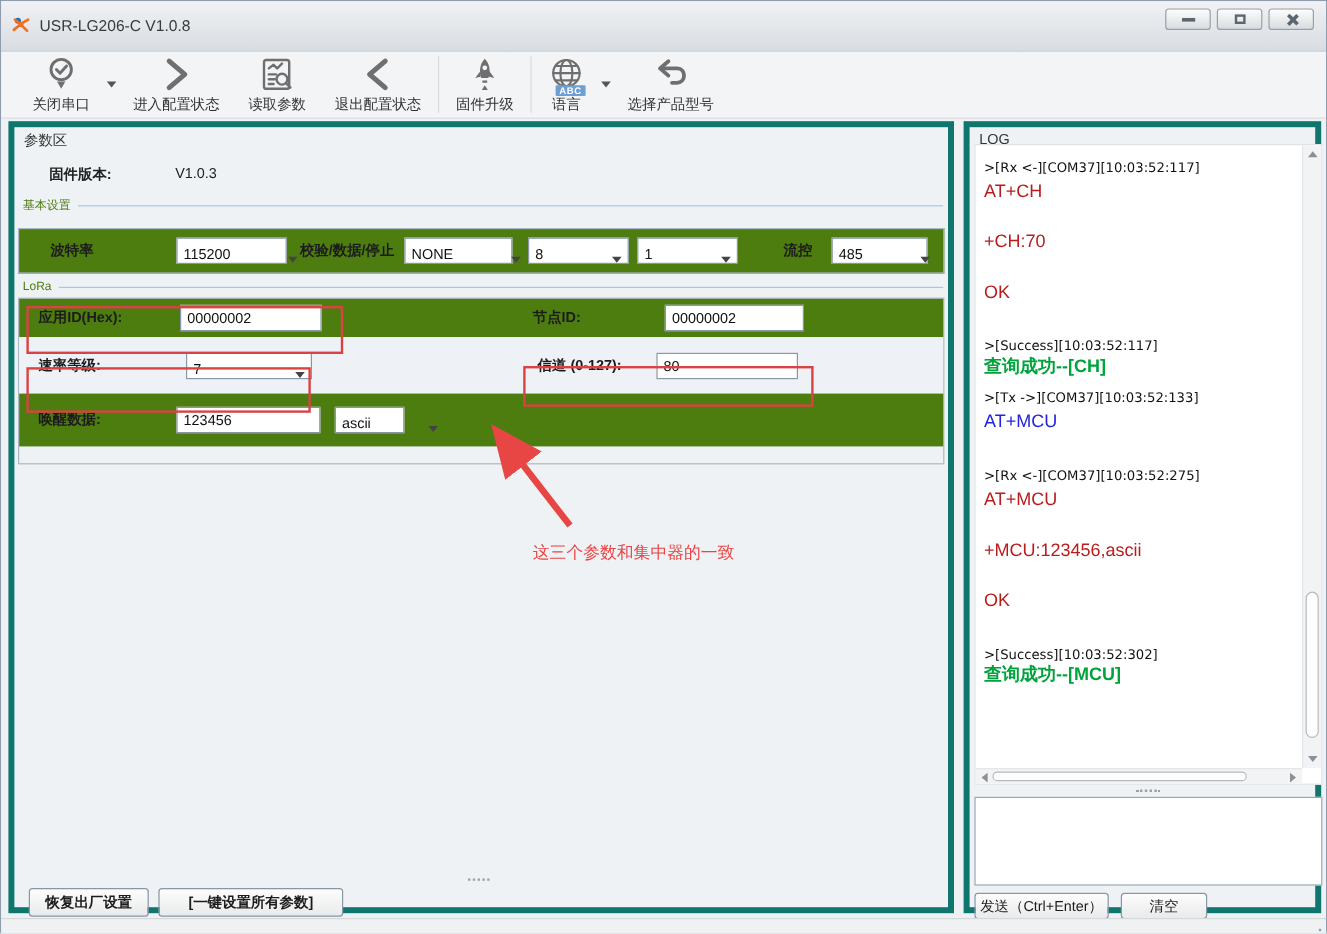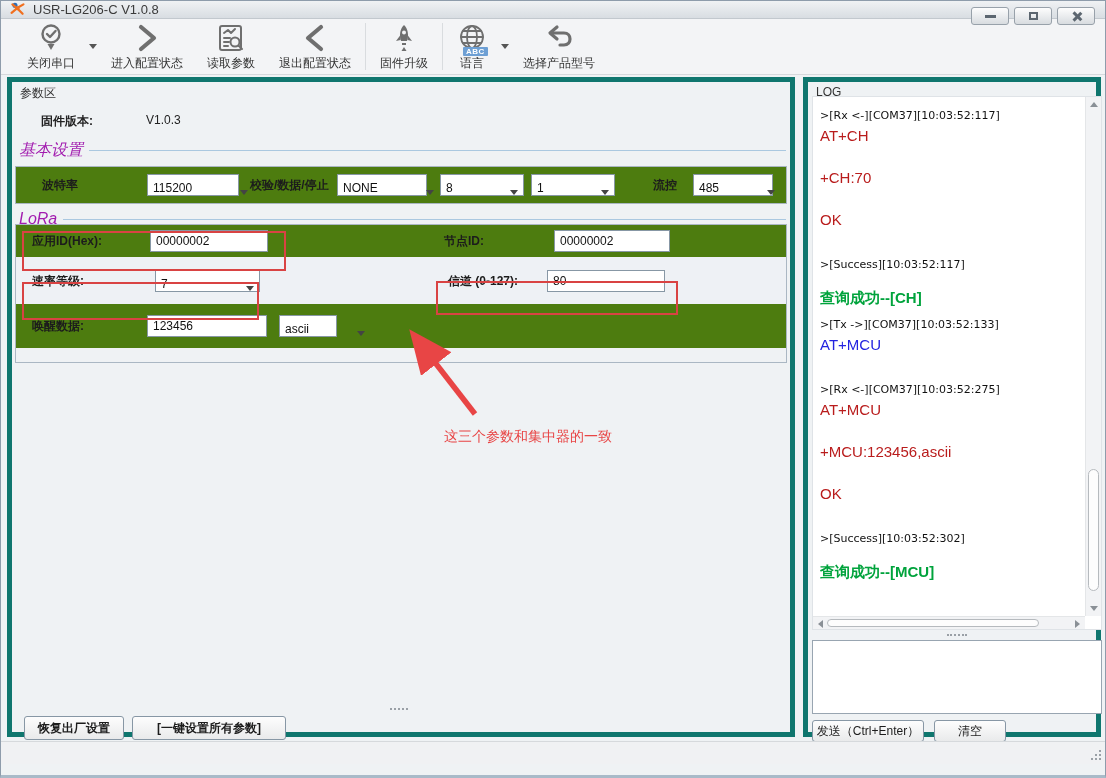--- a/index.html
+++ b/index.html
@@ -2,21 +2,21 @@
 <html><head>
 <meta charset="utf-8">
 <style>
   * { margin:0; padding:0; box-sizing:border-box; }
   html,body { width:1106px; height:778px; }
   body { font-family:"Liberation Sans","DejaVu Sans",sans-serif; font-size:12px; color:#222; background:#c8ccd0; overflow:hidden; }
 
   .window { position:relative; width:1106px; height:778px; background:#eff2f4; border:1px solid #8e9cab; border-bottom:3px solid #a9bac8; }
 
   
-  .titlebar { position:relative; height:18px; background:linear-gradient(#f0f2f4,#d8dde2); border-bottom:1px solid #c2c8ce; display:flex; align-items:center; padding:0 8px; }
+  .titlebar { position:relative; height:42px; background:linear-gradient(#f0f2f4,#d8dde2); border-bottom:1px solid #c2c8ce; display:flex; align-items:center; padding:0 8px; }
   .titlebar .logo { width:17px; height:17px; margin-right:7px; }
   .title-text { font-size:13px; color:#3a3a3a; }
   .win-controls { position:absolute; right:10px; top:6px; display:flex; gap:5px; }
   .win-btn { width:38px; height:18px; border:1px solid #98a1aa; border-radius:3px; background:linear-gradient(#fdfdfd,#d8dce0); display:flex; align-items:center; justify-content:center; cursor:default; }
   .glyph-min { width:11px; height:0; border-bottom:3px solid #5c6670; }
   .glyph-max { width:9px; height:8px; border:2px solid #5c6670; }
   .glyph-close { position:relative; width:11px; height:11px; }
   .glyph-close::before,.glyph-close::after { content:""; position:absolute; left:5px; top:0; width:2.5px; height:11px; background:#5c6670; }
   .glyph-close::before { transform:rotate(45deg); }
   .glyph-close::after { transform:rotate(-45deg); }
@@ -36,21 +36,21 @@
   .gbox { position:absolute; border:5px solid #0f766e; background:#eff2f4; }
   .gbox-title { position:absolute; left:8px; top:3px; font-size:12px; color:#333; }
 
   .param-panel { left:6px; top:2px; width:788px; height:660px; }
   .log-panel  { left:802px; top:2px; width:298px; height:660px; }
 
   
   .fw-label { position:absolute; left:29px; top:31px; font-weight:bold; }
   .fw-value { position:absolute; left:134px; top:31px; }
   .section-hdr { position:absolute; left:7px; right:4px; display:flex; align-items:center; gap:6px; }
-  .section-hdr .stitle { color:#a21caf; font-size:16px; white-space:nowrap;font-style:italic; }
+  .section-hdr .stitle { color:#4d7c0f; font-size:10px; white-space:nowrap; }
   .section-hdr .rule { flex:1; height:0; border-top:1px solid #aac8e0; }
   .hdr-basic { top:58px; }
   .hdr-lora  { top:128px; }
 
   .row-dark  { background:#4d7c0f; }
   .row-light { background:#eef1f5; }
   .basic-row { position:absolute; left:3px; right:3px; top:84px; height:38px; border:1px solid #aab7c3; }
   .lora-block { position:absolute; left:3px; right:3px; top:142px; height:139px; border:1px solid #aab7c3; }
   .lora-row { position:relative; width:100%; }
   .lr1 { height:32px; } .lr2 { height:47px; } .lr3 { height:44px; }
@@ -70,21 +70,21 @@
   .bl-btn2 { position:absolute; left:120px; top:634px; width:154px; height:24px; font-weight:bold; }
   .grip-dashes { position:absolute; left:378px; top:626px; width:18px; height:0; border-top:2px dotted #9aa0a6; }
 
   
   .log-output { position:absolute; left:4px; top:14px; width:290px; height:534px; background:#fff; border:1px solid #dfe3e7; overflow:hidden; }
   .log-lines { position:absolute; left:7px; top:2px; right:18px; bottom:14px; overflow:hidden; }
   .log-line { white-space:nowrap; }
   .log-line.meta { font-size:11px; color:#111; margin-top:10px; font-family:"DejaVu Sans",sans-serif; }
   .log-line.rx { font-size:15px; color:#b91c1c; margin-top:5px; }
   .log-line.tx { font-size:15px; color:#2323e0; margin-top:5px; }
-  .log-line.success { font-size:15px; color:#00a33c; font-weight:bold; margin-top:18px; }
+  .log-line.success { font-size:15px; color:#00a33c; font-weight:bold; margin-top:1px; }
   .log-line.blank { height:20px; }
 
   .vscroll { position:absolute; right:0; top:0; width:16px; bottom:13px; background:#f2f3f5; border-left:1px solid #e4e6e8; }
   .vscroll .arr { position:absolute; left:0; width:16px; height:15px; display:flex; align-items:center; justify-content:center; }
   .tri-up { width:0; height:0; border-left:4px solid transparent; border-right:4px solid transparent; border-bottom:5px solid #8a9096; }
   .tri-down { width:0; height:0; border-left:4px solid transparent; border-right:4px solid transparent; border-top:5px solid #8a9096; }
   .tri-left { width:0; height:0; border-top:4px solid transparent; border-bottom:4px solid transparent; border-right:5px solid #8a9096; }
   .tri-right { width:0; height:0; border-top:4px solid transparent; border-bottom:4px solid transparent; border-left:5px solid #8a9096; }
   .vthumb { position:absolute; left:2px; width:11px; top:372px; height:122px; background:#fdfdfd; border:1px solid #b6babe; border-radius:6px; }
   .hscroll { position:absolute; left:0; right:16px; bottom:0; height:13px; background:#f2f3f5; border-top:1px solid #e4e6e8; }

